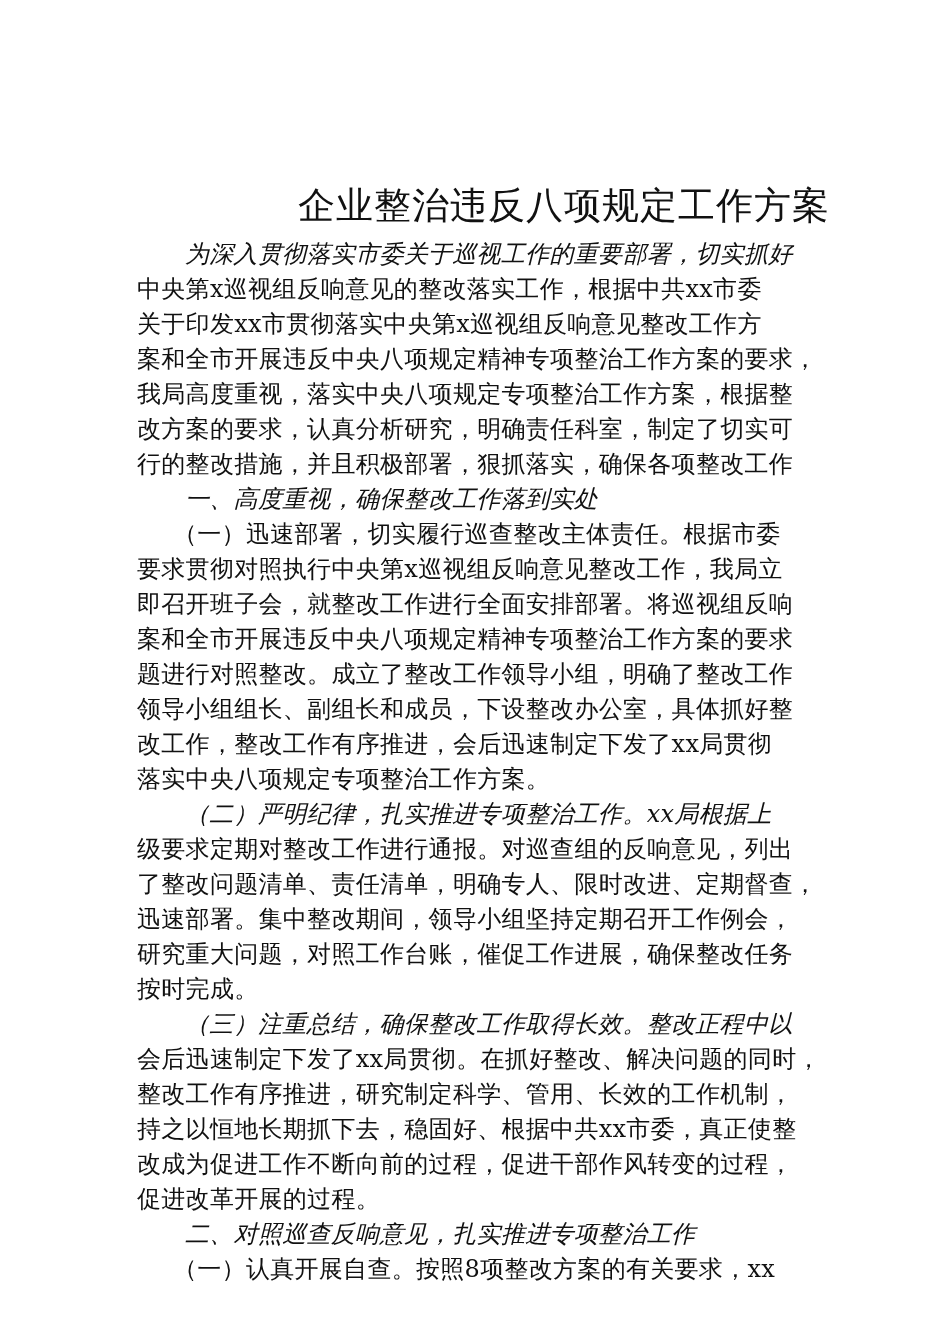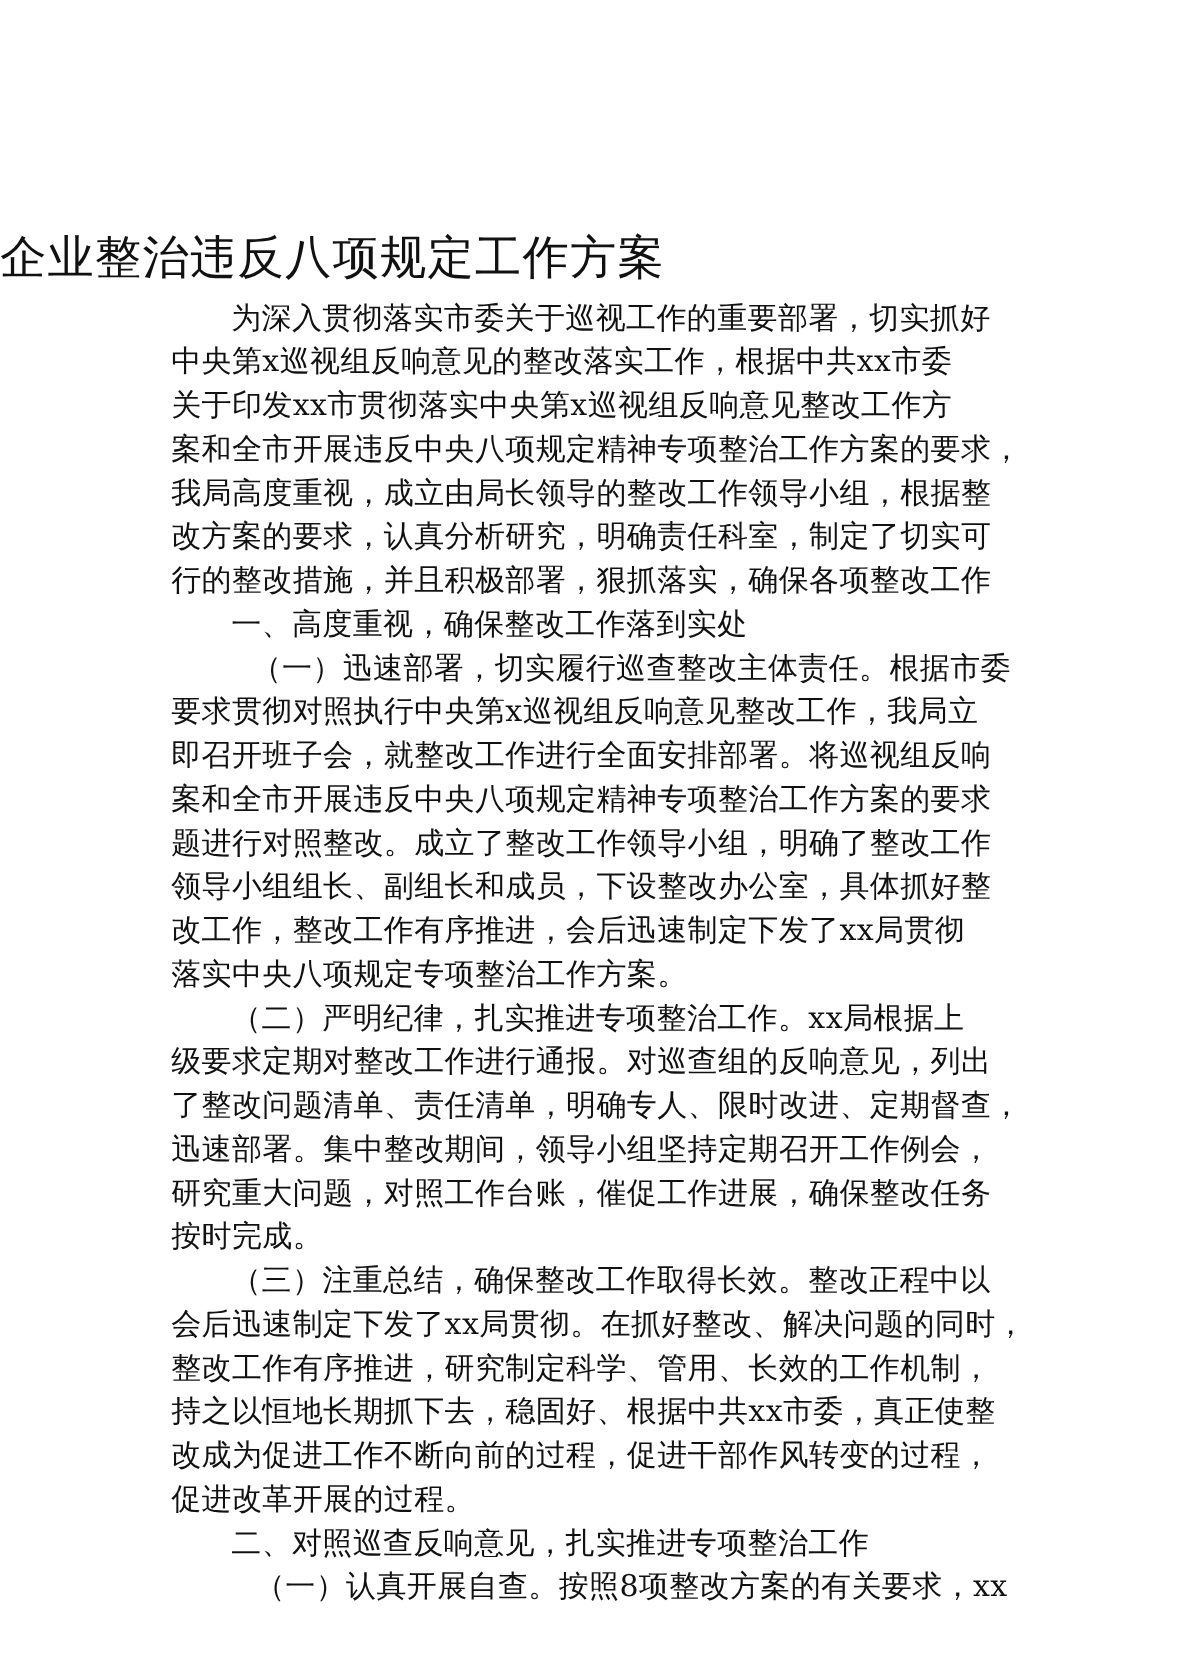--- a/index.html
+++ b/index.html
@@ -1,42 +1,42 @@
 <!DOCTYPE html>
 <html><head>
 <meta charset="utf-8">
 <style>
   html, body { margin: 0; padding: 0; background: #ffffff; }
   body { width: 950px; height: 1344px; position: relative; overflow: hidden; }
   .page { position: absolute; left: 0; top: 0; width: 950px; height: 1344px; background: #ffffff; }
   .title {
-    position: absolute; left: 0; top: 180px; width: 830px; text-align: left;
+    position: absolute; left: 0; top: 180px; width: 830px; text-align: right;
     font-family: "DejaVu Serif", "Liberation Serif", serif;
     font-size: 37px; color: #111; letter-spacing: 1px; line-height: 52px;
   }
   .body {
     position: absolute; left: 137px; top: 237px; width: 700px;
     font-family: "DejaVu Serif", "Liberation Serif", serif;
     font-size: 24px; line-height: 35px; color: #111;
   }
   .line { white-space: nowrap; height: 35px; letter-spacing: 0.3px; }
-  .ind2 { padding-left: 48px; }
-  .ind1 { padding-left: 36px; text-align: center; }
+  .ind2 { padding-left: 48px; font-style: italic; }
+  .ind1 { padding-left: 36px; }
 </style>
 </head>
 <body>
 
 <div class="page">
   <div class="title">企业整治违反八项规定工作方案</div>
   <div class="body">
     <div class="line ind2">为深入贯彻落实市委关于巡视工作的重要部署，切实抓好</div>
     <div class="line">中央第x巡视组反响意见的整改落实工作，根据中共xx市委</div>
     <div class="line">关于印发xx市贯彻落实中央第x巡视组反响意见整改工作方</div>
     <div class="line">案和全市开展违反中央八项规定精神专项整治工作方案的要求，</div>
-    <div class="line">我局高度重视，成立由局长领导的整改工作领导小组，根据整</div>
+    <div class="line">我局高度重视，落实中央八项规定专项整治工作方案，根据整</div>
     <div class="line">改方案的要求，认真分析研究，明确责任科室，制定了切实可</div>
     <div class="line">行的整改措施，并且积极部署，狠抓落实，确保各项整改工作</div>
     <div class="line ind2">一、高度重视，确保整改工作落到实处</div>
     <div class="line ind1">（一）迅速部署，切实履行巡查整改主体责任。根据市委</div>
     <div class="line">要求贯彻对照执行中央第x巡视组反响意见整改工作，我局立</div>
     <div class="line">即召开班子会，就整改工作进行全面安排部署。将巡视组反响</div>
     <div class="line">案和全市开展违反中央八项规定精神专项整治工作方案的要求</div>
     <div class="line">题进行对照整改。成立了整改工作领导小组，明确了整改工作</div>
     <div class="line">领导小组组长、副组长和成员，下设整改办公室，具体抓好整</div>
     <div class="line">改工作，整改工作有序推进，会后迅速制定下发了xx局贯彻</div>

